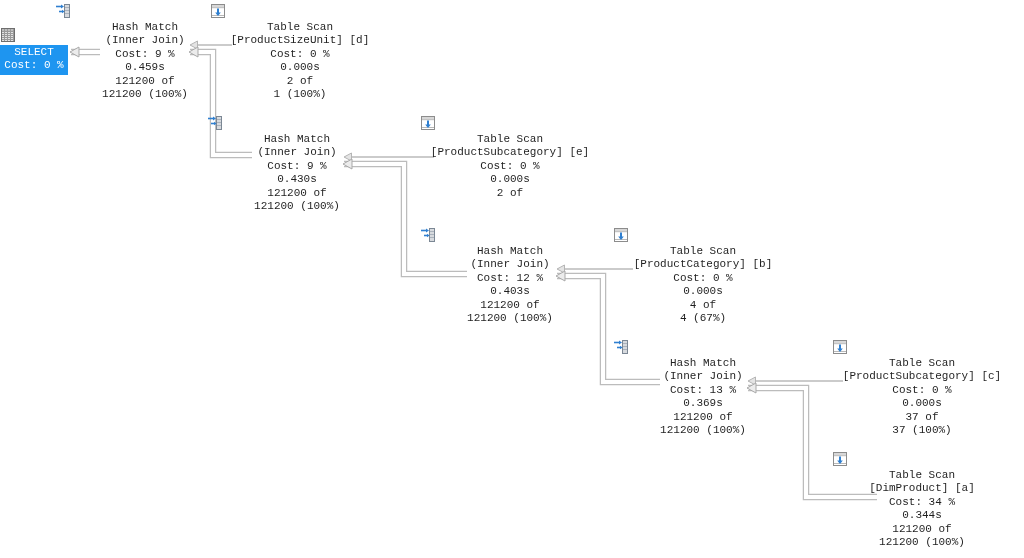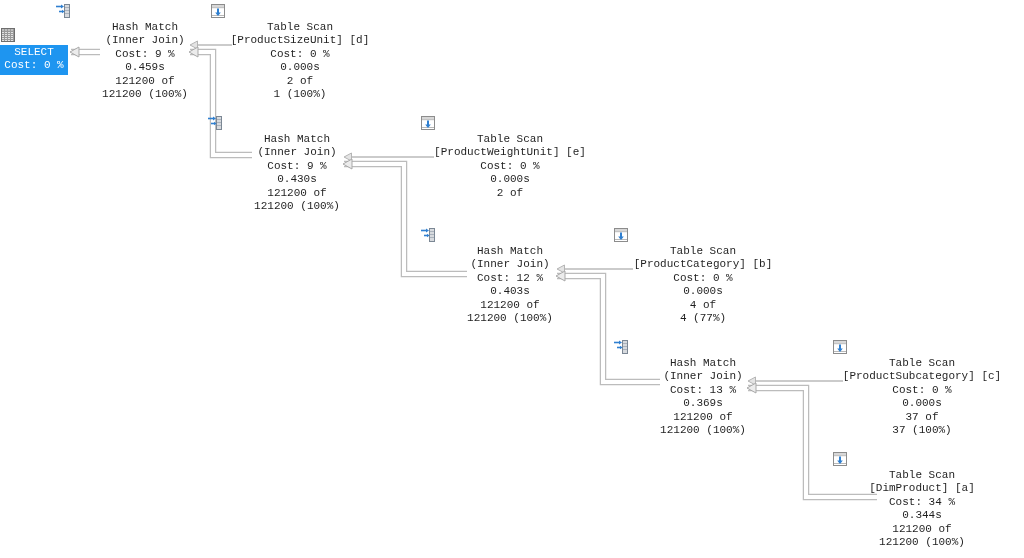--- a/index.html
+++ b/index.html
@@ -140,21 +140,21 @@
         <svg width="16" height="16" viewBox="0 0 16 16">
           <rect x="1.5" y="1.5" width="13" height="13" fill="#ffffff" stroke="#8c8c8c"></rect>
           <rect x="2" y="2" width="12" height="2.2" fill="#d7d7d7"></rect>
           <path d="M2 4.7h12M2 12.5h12" stroke="#b8b8b8" stroke-width="1" fill="none"></path>
           <path d="M8 5.5v4.5" stroke="#2f7fd0" stroke-width="2" fill="none"></path>
           <path d="M5.2 9.5h5.6L8 13z" fill="#2f7fd0"></path>
         </svg>
       </span>
     <div class="lines">
         <div class="line">Table Scan</div>
-        <div class="line">[ProductWeightUnit] [e]</div>
+        <div class="line">[ProductSubcategory] [e]</div>
         <div class="line">Cost: 0 %</div>
         <div class="line">0.000s</div>
         <div class="line">2 of</div>
       </div>
   </div>
     <div class="node" style="left: 420px; top: 227px;">
     <span class="icon">
         <svg width="16" height="16" viewBox="0 0 16 16">
           <rect x="9.5" y="1.5" width="5" height="13" fill="#d7dade" stroke="#7b8794"></rect>
           <path d="M10 4.5h4M10 7.5h4M10 10.5h4" stroke="#aab2bc" stroke-width="1" fill="none"></path>
@@ -182,21 +182,21 @@
           <path d="M8 5.5v4.5" stroke="#2f7fd0" stroke-width="2" fill="none"></path>
           <path d="M5.2 9.5h5.6L8 13z" fill="#2f7fd0"></path>
         </svg>
       </span>
     <div class="lines">
         <div class="line">Table Scan</div>
         <div class="line">[ProductCategory] [b]</div>
         <div class="line">Cost: 0 %</div>
         <div class="line">0.000s</div>
         <div class="line">4 of</div>
-        <div class="line">4 (77%)</div>
+        <div class="line">4 (67%)</div>
       </div>
   </div>
     <div class="node" style="left: 613px; top: 339px;">
     <span class="icon">
         <svg width="16" height="16" viewBox="0 0 16 16">
           <rect x="9.5" y="1.5" width="5" height="13" fill="#d7dade" stroke="#7b8794"></rect>
           <path d="M10 4.5h4M10 7.5h4M10 10.5h4" stroke="#aab2bc" stroke-width="1" fill="none"></path>
           <path d="M1 3.5h5" stroke="#2f7fd0" stroke-width="1.6" fill="none"></path>
           <path d="M6 1.5l3 2-3 2z" fill="#2f7fd0"></path>
           <path d="M4 8.5h3" stroke="#2f7fd0" stroke-width="1.6" fill="none"></path>

